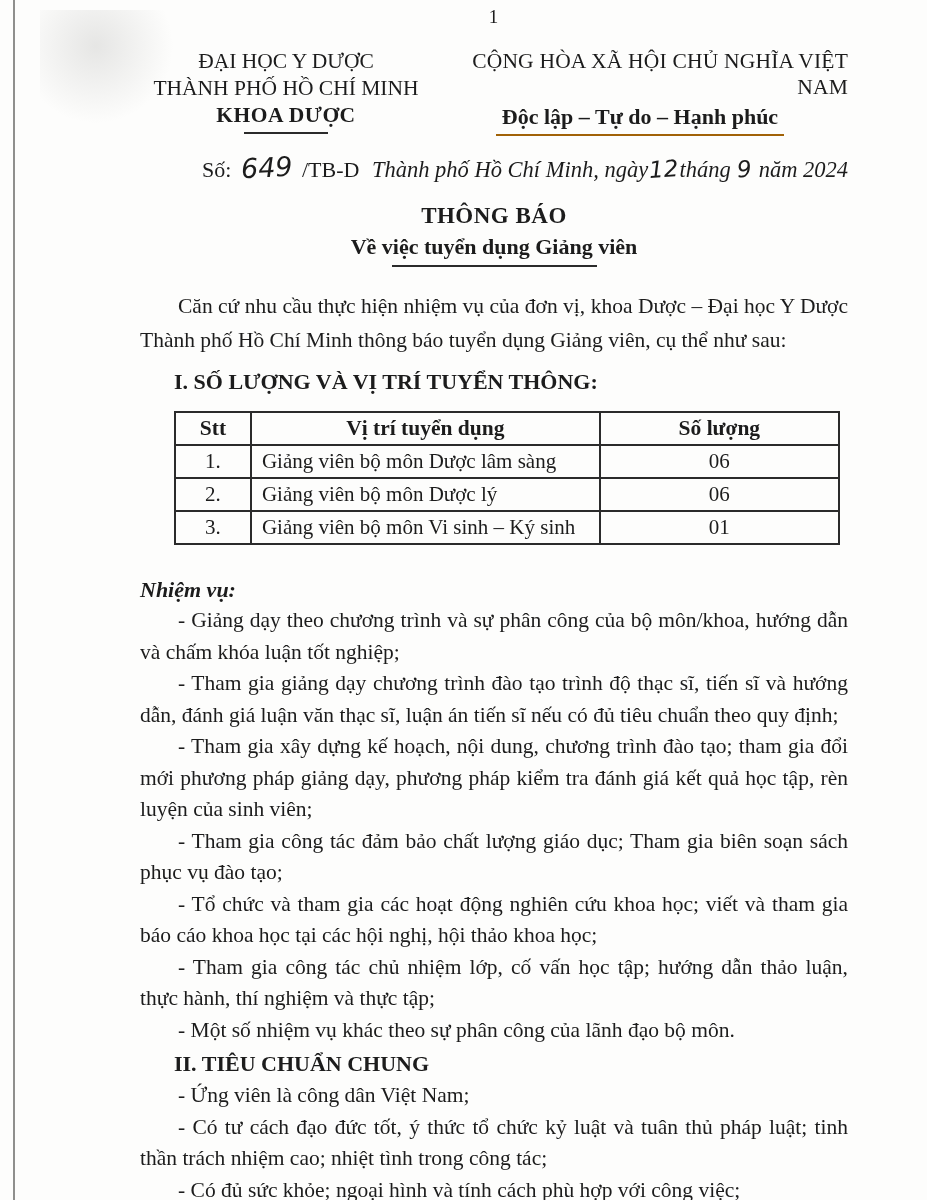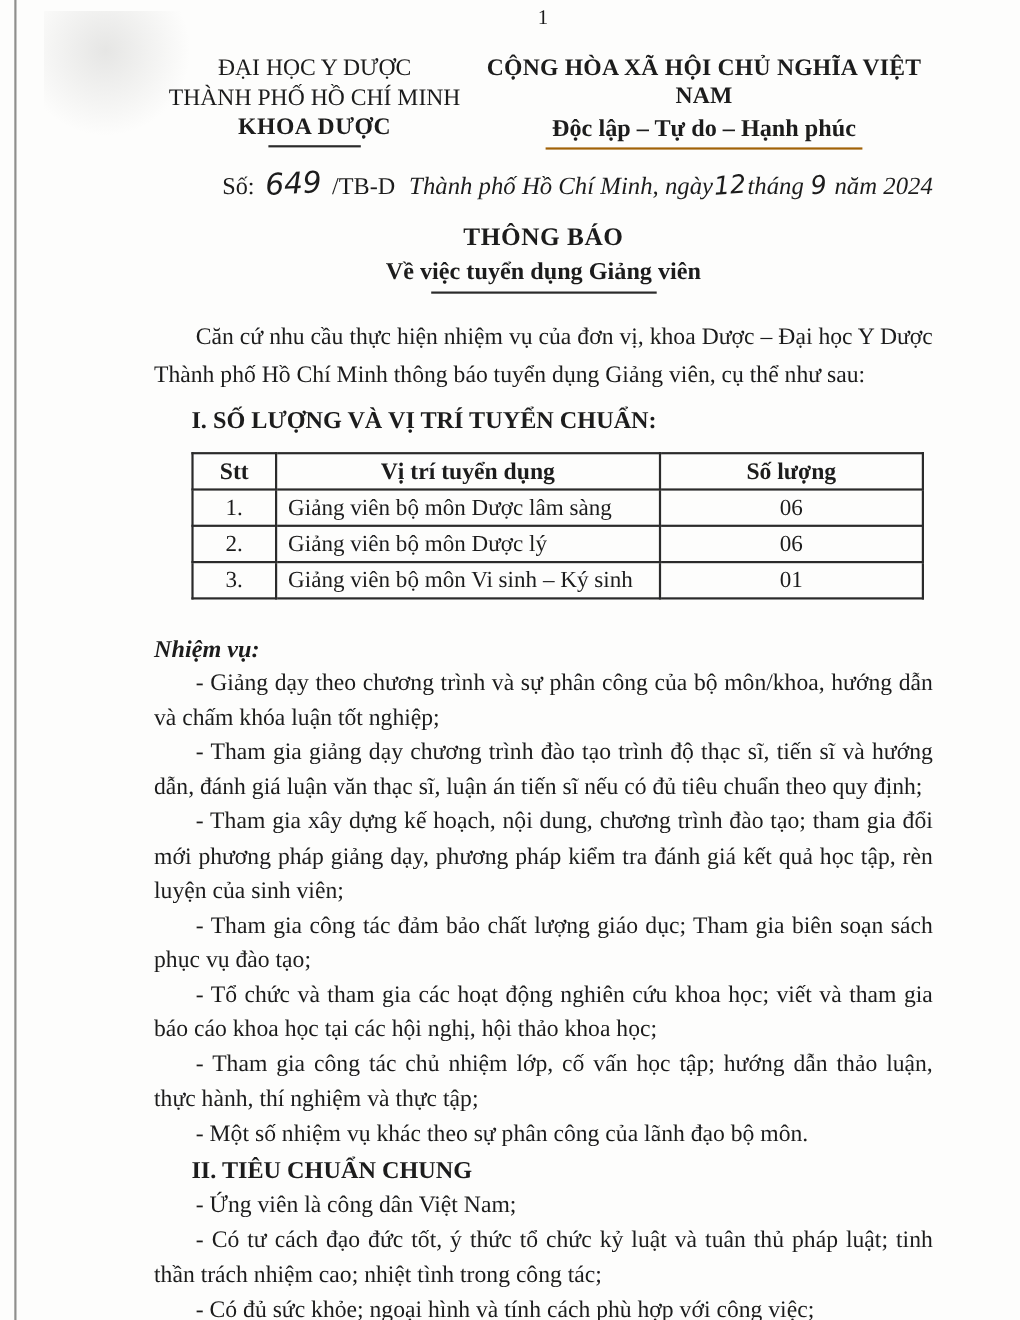--- a/index.html
+++ b/index.html
@@ -52,24 +52,25 @@
   .rule-short {
     width: 84px;
     border-top: 2px solid #2b2b2b;
     margin: 3px auto 0 auto;
   }
   .header-right {
     flex: 1;
     text-align: center;
   }
   .header-right .nation {
-    font-weight: bold;
+    font-weight: normal;
     font-size: 21.5px;
     line-height: 26px;
     letter-spacing: 0.2px;
+    text-align: right;
   }
   .header-right .motto-wrap { margin-top: 4px; }
   .header-right .motto {
     display: inline-block;
     font-weight: bold;
     font-size: 22px;
     padding: 0 6px 4px 6px;
     border-bottom: 2px solid #a16207;
   }
   .ref-row {
@@ -214,21 +215,21 @@
     </div>
 
     <div class="title-block">
       <div class="title-main">THÔNG BÁO</div>
       <div class="title-sub">Về việc tuyển dụng Giảng viên</div>
       <div class="title-rule"></div>
     </div>
 
     <p class="intro">Căn cứ nhu cầu thực hiện nhiệm vụ của đơn vị, khoa Dược – Đại học Y Dược Thành phố Hồ Chí Minh thông báo tuyển dụng Giảng viên, cụ thể như sau:</p>
 
-    <div class="sec-heading">I. SỐ LƯỢNG VÀ VỊ TRÍ TUYỂN CHUẨN:</div>
+    <div class="sec-heading">I. SỐ LƯỢNG VÀ VỊ TRÍ TUYỂN THÔNG:</div>
 
     <table class="recruit">
       <thead>
         <tr>
           <th class="col-stt">Stt</th>
           <th class="col-pos">Vị trí tuyển dụng</th>
           <th class="col-qty">Số lượng</th>
         </tr>
       </thead>
       <tbody>

